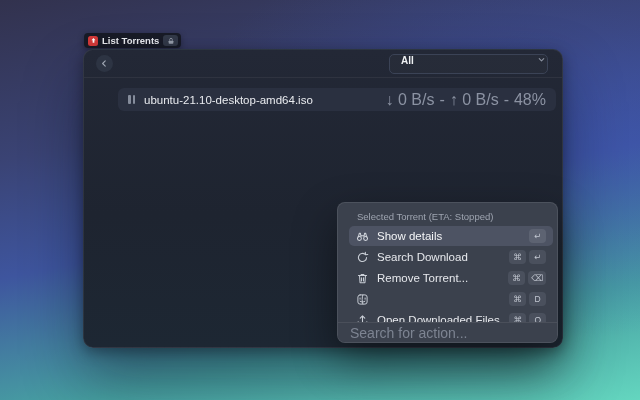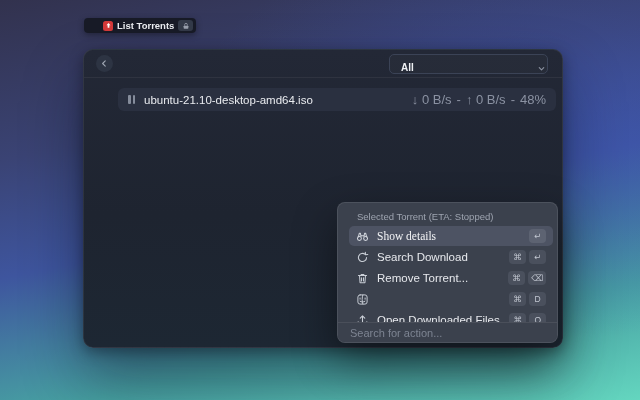--- a/index.html
+++ b/index.html
@@ -10,23 +10,23 @@
   }
   .stage{
     position:relative; width:640px; height:400px; overflow:hidden;
     background:
       radial-gradient(95% 85% at 88% 32%, rgba(62,85,180,0.50), rgba(62,85,180,0) 62%),
       linear-gradient(168deg, #32324e 0%, #3a4374 30%, #3e559e 52%, #47a0a2 78%, #64d6bf 100%);
   }
 
   
   .cmd-badge{
-    position:absolute; left:84px; top:18px; height:15px;
+    position:absolute; left:84px; top:33px; height:15px;
     display:flex; align-items:center; gap:4px;
-    background:rgba(22,25,35,0.92); border-radius:4px; padding:0 3px 0 19px;
+    background:rgba(22,25,35,0.92); border-radius:4px; padding:0 3px 0 4px;
     box-shadow:0 2px 6px rgba(0,0,0,0.35);
   }
   .cmd-badge .app-ic{
     width:10px; height:10px; border-radius:2.5px; background:#d63a3a;
     display:flex; align-items:center; justify-content:center; flex:0 0 auto;
   }
   .cmd-badge .label{ font-size:9.5px; font-weight:600; color:#eceef2; white-space:nowrap; }
   .cmd-badge .chip{
     width:15px; height:11px; border-radius:3px; background:#333a49;
     display:flex; align-items:center; justify-content:center; flex:0 0 auto;
@@ -49,71 +49,71 @@
     display:flex; align-items:center; justify-content:center; cursor:pointer; flex:0 0 auto;
   }
   .filter-input{
     flex:1; margin-left:10px; background:transparent; border:none; outline:none;
     font-family:inherit; font-size:11.5px; color:#dfe2e8;
   }
   .filter-input::placeholder{ color:#687082; }
   .dropdown{
     position:absolute; right:14px; top:4px; width:159px; height:20px;
     border:1px solid #3b4356; border-radius:5px; background:rgba(255,255,255,0.02);
-    display:flex; align-items:flex-end; justify-content:space-between;
+    display:flex; align-items:flex-start; justify-content:space-between;
     padding:0 1px 0 11px; cursor:pointer;
   }
   .dropdown .val{ font-size:10px; font-weight:700; color:#eef0f3; }
 
   .list{ padding:10px 6px 0 6px;margin-left:28px; }
   .list-row{
     height:23px; border-radius:6px; background:#2a3040;
     display:flex; align-items:center; padding:0 10px; cursor:pointer;
   }
   .pause-ic{ display:flex; gap:2px; margin-right:9px; flex:0 0 auto; }
   .pause-ic i{ display:block; width:2.5px; height:9px; border-radius:1px; background:#858c9b; }
   .row-title{ font-size:11.5px; font-weight:500; color:#e9ebef; white-space:nowrap; }
   .row-acc{
     margin-left:auto; display:flex; align-items:center; gap:5px;
-    font-size:13px; color:#8b92a2; white-space:nowrap;
+    font-size:16px; color:#8b92a2; white-space:nowrap;
   }
 
   
   .panel{
     position:absolute; left:253px; top:152px; width:221px; height:141px;
     border-radius:8px; background:#3b414d;
     border:1px solid rgba(255,255,255,0.09);
     box-shadow:0 18px 44px rgba(0,0,0,0.45);
     overflow:hidden;
     padding-left:7px;
   }
   .panel-title{ padding:8px 12px 4px 12px; font-size:9.5px; color:#9fa5b1; }
   .actions{ padding:0 4px; height:97px; overflow:hidden; }
   .action-row{
     height:20px; border-radius:5px; display:flex; align-items:center;
     padding:0 7px; margin-bottom:1px; cursor:pointer;
   }
   .action-row.hl{ background:#4d5363; }
   .action-row .a-ic{ width:13px; height:13px; margin-right:8px; flex:0 0 auto; display:flex; }
   .action-row .a-label{ font-size:11.5px; color:#e7e9ed; white-space:nowrap; }
-  .action-row.hl .a-label{ color:#f4f5f7;font-family:Liberation Serif, serif; }
+  .action-row.hl .a-label{ color:#f4f5f7; }
   .keys{ margin-left:auto; display:flex; gap:3px; }
   .key{
     min-width:17px; height:14px; padding:0 3px; border-radius:4px; background:#4a505d;
     font-size:8.5px; color:#c2c7d1; display:flex; align-items:center; justify-content:center;
   }
   .action-row.hl .key{ background:#5d6372; }
   .panel-footer{
     position:absolute; left:0; right:0; bottom:0; height:20px;
     border-top:1px solid rgba(255,255,255,0.08); background:#3b414d;
     display:flex; align-items:center; padding:0 12px;
   }
   .action-search{
     width:100%; background:transparent; border:none; outline:none;
-    font-family:inherit; font-size:11px; color:#dfe2e8;
+    font-family:inherit; font-size:14px; color:#dfe2e8;
   }
   .action-search::placeholder{ color:#7d8492; }
 
   svg{ display:block; }
 </style>
 </head>
 <body>
 
 <div class="stage">
 

